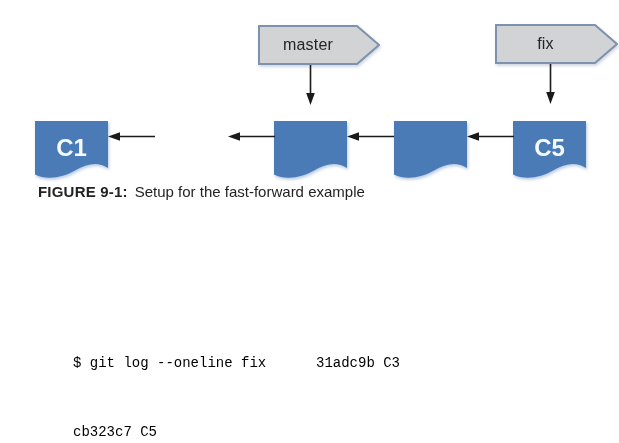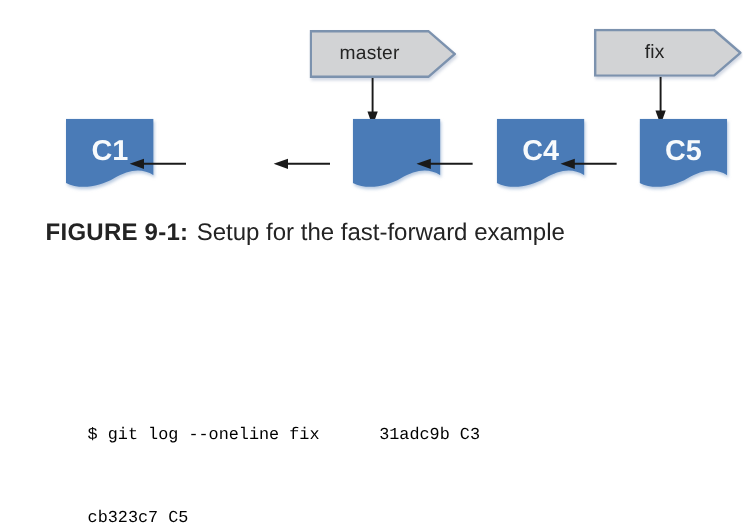--- a/index.html
+++ b/index.html
@@ -24,41 +24,41 @@
     filter: drop-shadow(1px 2px 1.5px rgba(150,165,190,0.45));
   }
   .branch-label svg path { fill: #d2d3d5; stroke: #7c92ae; stroke-width: 2; }
   .branch-text {
     position: absolute; top: 0; left: 0; height: 100%;
     display: flex; align-items: center; justify-content: center;
     font-size: 16px; color: #242424; letter-spacing: 0.2px;
   }
 
   
-  .commit { position: absolute; width: 73px; height: 64px; top: 99px; margin-left: 20px; }
+  .commit { position: absolute; width: 73px; height: 64px; top: 121px; }
   .commit svg {
     position: absolute; left: 0; top: 0; width: 73px; height: 64px;
     filter: drop-shadow(1.5px 2.5px 1.5px rgba(130,160,200,0.55));
   }
   .commit svg path { fill: #4a7bb7; }
   .commit-label {
     position: absolute; left: 0; top: 0; width: 73px; height: 54px;
     display: flex; align-items: center; justify-content: center;
     color: #f7fafc; font-weight: bold; font-size: 24px;
   }
 
   
   .arrow { position: absolute; }
   .arrow line { stroke: #1a1a1a; stroke-width: 1.6; }
   .arrow polygon { fill: #1a1a1a; }
 
   
   .caption {
     position: absolute; left: 38px; top: 183px;
-    font-size: 20px; color: #232323; white-space: nowrap;
+    font-size: 15px; color: #232323; white-space: nowrap;
   }
   .cap-label { font-weight: bold; margin-right: 7px; letter-spacing: 0.2px; }
 
   
   .terminal { position: absolute; left: 0; top: 305px; width: 619px; height: 138px; margin-left: 33px; }
   .term-col {
     position: absolute; top: 0;
     font-family: "Liberation Mono", monospace;
     font-size: 14px; line-height: 23.3px; color: #000000;
     white-space: pre;
@@ -105,21 +105,20 @@
     <div class="commit" style="left:274px;">
       <svg viewBox="0 0 73 64">
         <path d="M0,0 L73,0 L73,47 C63,40.5 52,42.5 40,49.5 C28,56.5 12,59.5 0,53.5 Z"></path>
       </svg>
     </div>
 
     <div class="commit" style="left:394px;">
       <svg viewBox="0 0 73 64">
         <path d="M0,0 L73,0 L73,47 C63,40.5 52,42.5 40,49.5 C28,56.5 12,59.5 0,53.5 Z"></path>
       </svg>
-      <span class="commit-label">C4</span>
     </div>
 
     <div class="commit" style="left:513px;">
       <svg viewBox="0 0 73 64">
         <path d="M0,0 L73,0 L73,47 C63,40.5 52,42.5 40,49.5 C28,56.5 12,59.5 0,53.5 Z"></path>
       </svg>
       <span class="commit-label">C5</span>
     </div>
 
     <svg class="arrow" style="left:108px; top:130px;" width="47" height="13">

